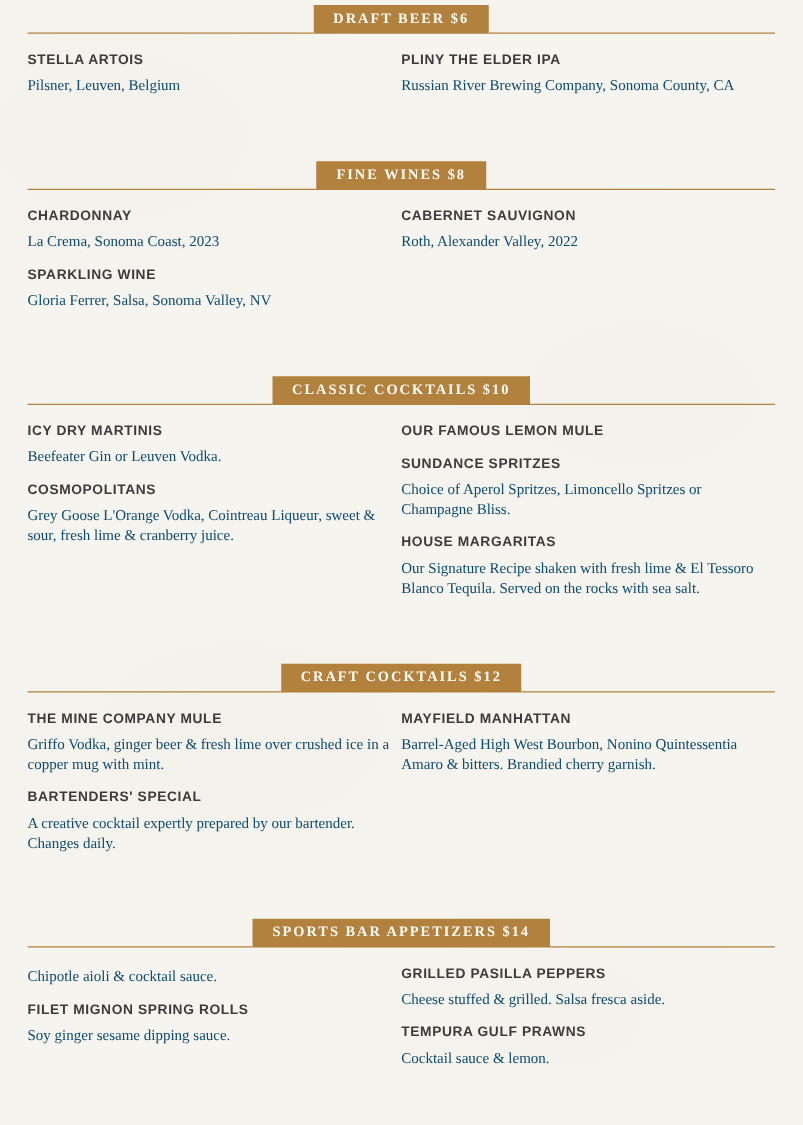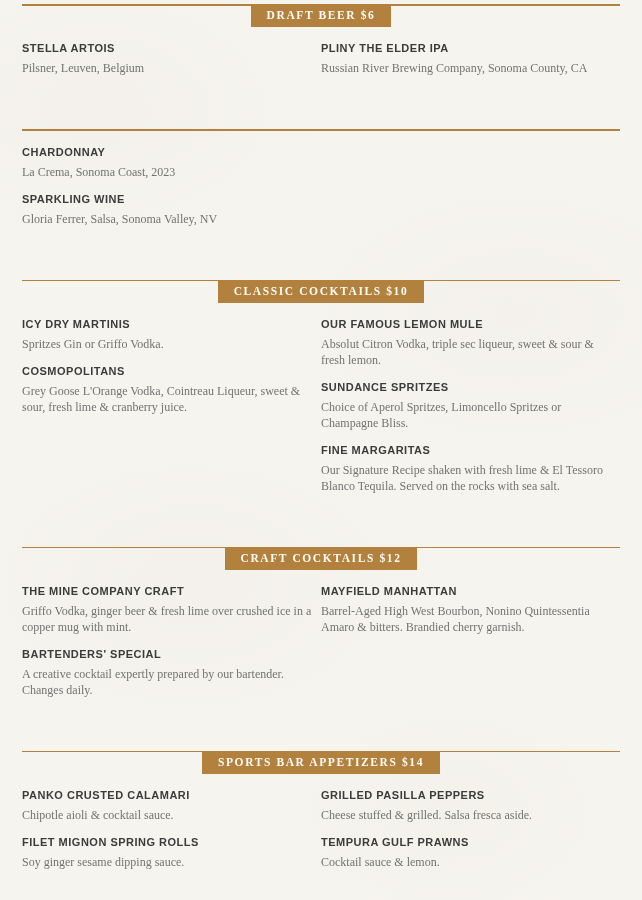--- a/index.html
+++ b/index.html
@@ -19,21 +19,21 @@
     font-family: "Liberation Sans", sans-serif;
   }
   .menu {
     padding: 4px 22px 0 22px;
   }
   .section {
     margin-bottom: 40px;
   }
   .section-header {
     display: flex;
-    align-items: flex-start;
+    align-items: flex-end;
     margin-bottom: 15px;
   }
   .rule {
     flex: 1;
     height: 1.5px;
     background: #b2813e;
   }
   .badge {
     background: #b2813e;
     color: #fdfbf6;
@@ -56,21 +56,21 @@
     font-weight: 700;
     font-size: 11px;
     letter-spacing: 0.5px;
     color: #3b3b3b;
     margin-bottom: 5px;
     line-height: 13px;
   }
   .item-desc {
     font-family: "Liberation Serif", serif;
     font-size: 12px;
-    color: #737373;
+    color: #0c4a6e;
     line-height: 16px;
   }
 </style>
 </head>
 <body>
 
 <div class="menu">
 
   <div class="section">
     <div class="section-header">
@@ -90,80 +90,86 @@
           <div class="item-name">PLINY THE ELDER IPA</div>
           <div class="item-desc">Russian River Brewing Company, Sonoma County, CA</div>
         </div>
       </div>
     </div>
   </div>
 
   <div class="section">
     <div class="section-header">
       <div class="rule"></div>
+      <div class="badge">FINE WINES $8</div>
       <div class="rule"></div>
     </div>
     <div class="columns">
       <div class="col">
         <div class="menu-item">
           <div class="item-name">CHARDONNAY</div>
           <div class="item-desc">La Crema, Sonoma Coast, 2023</div>
         </div>
         <div class="menu-item">
           <div class="item-name">SPARKLING WINE</div>
           <div class="item-desc">Gloria Ferrer, Salsa, Sonoma Valley, NV</div>
         </div>
       </div>
+      <div class="col">
+        <div class="menu-item">
+          <div class="item-name">CABERNET SAUVIGNON</div>
+          <div class="item-desc">Roth, Alexander Valley, 2022</div>
+        </div>
+      </div>
     </div>
   </div>
 
   <div class="section">
     <div class="section-header">
       <div class="rule"></div>
       <div class="badge">CLASSIC COCKTAILS $10</div>
       <div class="rule"></div>
     </div>
     <div class="columns">
       <div class="col">
         <div class="menu-item">
           <div class="item-name">ICY DRY MARTINIS</div>
-          <div class="item-desc">Spritzes Gin or Griffo Vodka.</div>
+          <div class="item-desc">Beefeater Gin or Leuven Vodka.</div>
         </div>
         <div class="menu-item">
           <div class="item-name">COSMOPOLITANS</div>
           <div class="item-desc">Grey Goose L'Orange Vodka, Cointreau Liqueur, sweet &amp; sour, fresh lime &amp; cranberry juice.</div>
         </div>
       </div>
       <div class="col">
         <div class="menu-item">
           <div class="item-name">OUR FAMOUS LEMON MULE</div>
-          <div class="item-desc">Absolut Citron Vodka, triple sec liqueur, sweet &amp; sour &amp; fresh lemon.</div>
         </div>
         <div class="menu-item">
           <div class="item-name">SUNDANCE SPRITZES</div>
           <div class="item-desc">Choice of Aperol Spritzes, Limoncello Spritzes or Champagne Bliss.</div>
         </div>
         <div class="menu-item">
-          <div class="item-name">FINE MARGARITAS</div>
+          <div class="item-name">HOUSE MARGARITAS</div>
           <div class="item-desc">Our Signature Recipe shaken with fresh lime &amp; El Tessoro Blanco Tequila. Served on the rocks with sea salt.</div>
         </div>
       </div>
     </div>
   </div>
 
   <div class="section">
     <div class="section-header">
       <div class="rule"></div>
       <div class="badge">CRAFT COCKTAILS $12</div>
       <div class="rule"></div>
     </div>
     <div class="columns">
       <div class="col">
         <div class="menu-item">
-          <div class="item-name">THE MINE COMPANY CRAFT</div>
+          <div class="item-name">THE MINE COMPANY MULE</div>
           <div class="item-desc">Griffo Vodka, ginger beer &amp; fresh lime over crushed ice in a copper mug with mint.</div>
         </div>
         <div class="menu-item">
           <div class="item-name">BARTENDERS' SPECIAL</div>
           <div class="item-desc">A creative cocktail expertly prepared by our bartender. Changes daily.</div>
         </div>
       </div>
       <div class="col">
         <div class="menu-item">
           <div class="item-name">MAYFIELD MANHATTAN</div>
@@ -175,21 +181,20 @@
 
   <div class="section">
     <div class="section-header">
       <div class="rule"></div>
       <div class="badge">SPORTS BAR APPETIZERS $14</div>
       <div class="rule"></div>
     </div>
     <div class="columns">
       <div class="col">
         <div class="menu-item">
-          <div class="item-name">PANKO CRUSTED CALAMARI</div>
           <div class="item-desc">Chipotle aioli &amp; cocktail sauce.</div>
         </div>
         <div class="menu-item">
           <div class="item-name">FILET MIGNON SPRING ROLLS</div>
           <div class="item-desc">Soy ginger sesame dipping sauce.</div>
         </div>
 
       </div>
       <div class="col">
         <div class="menu-item">

